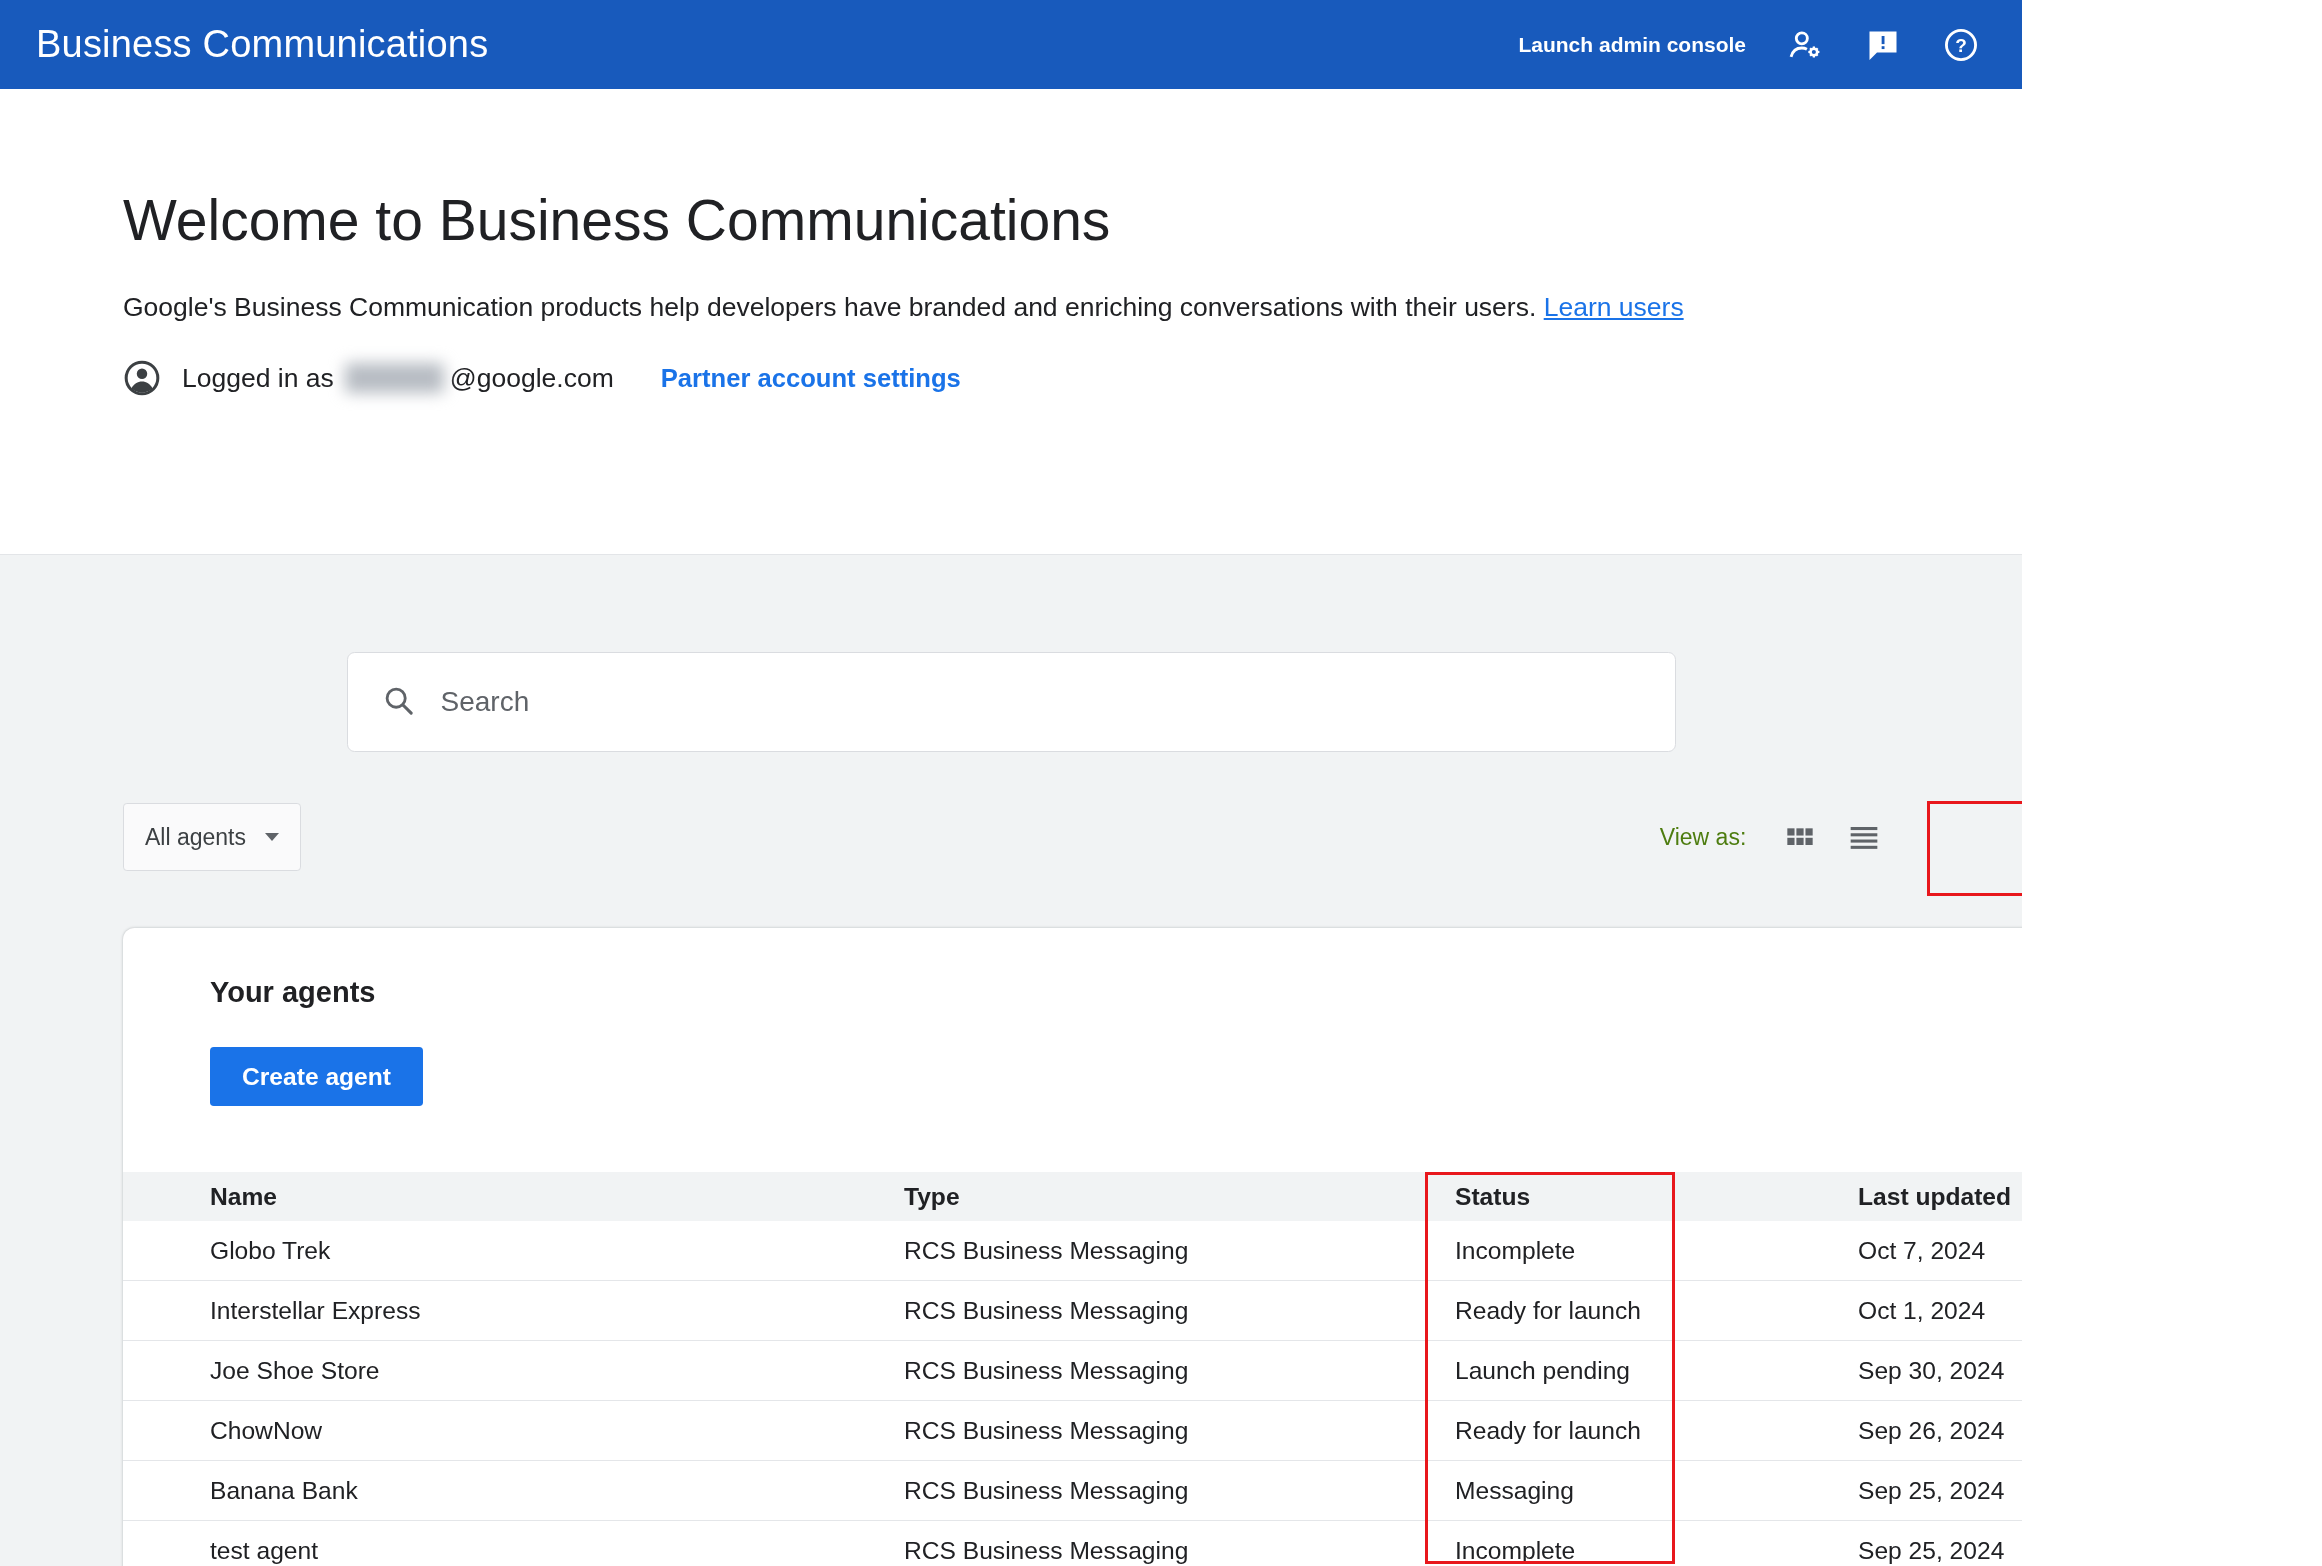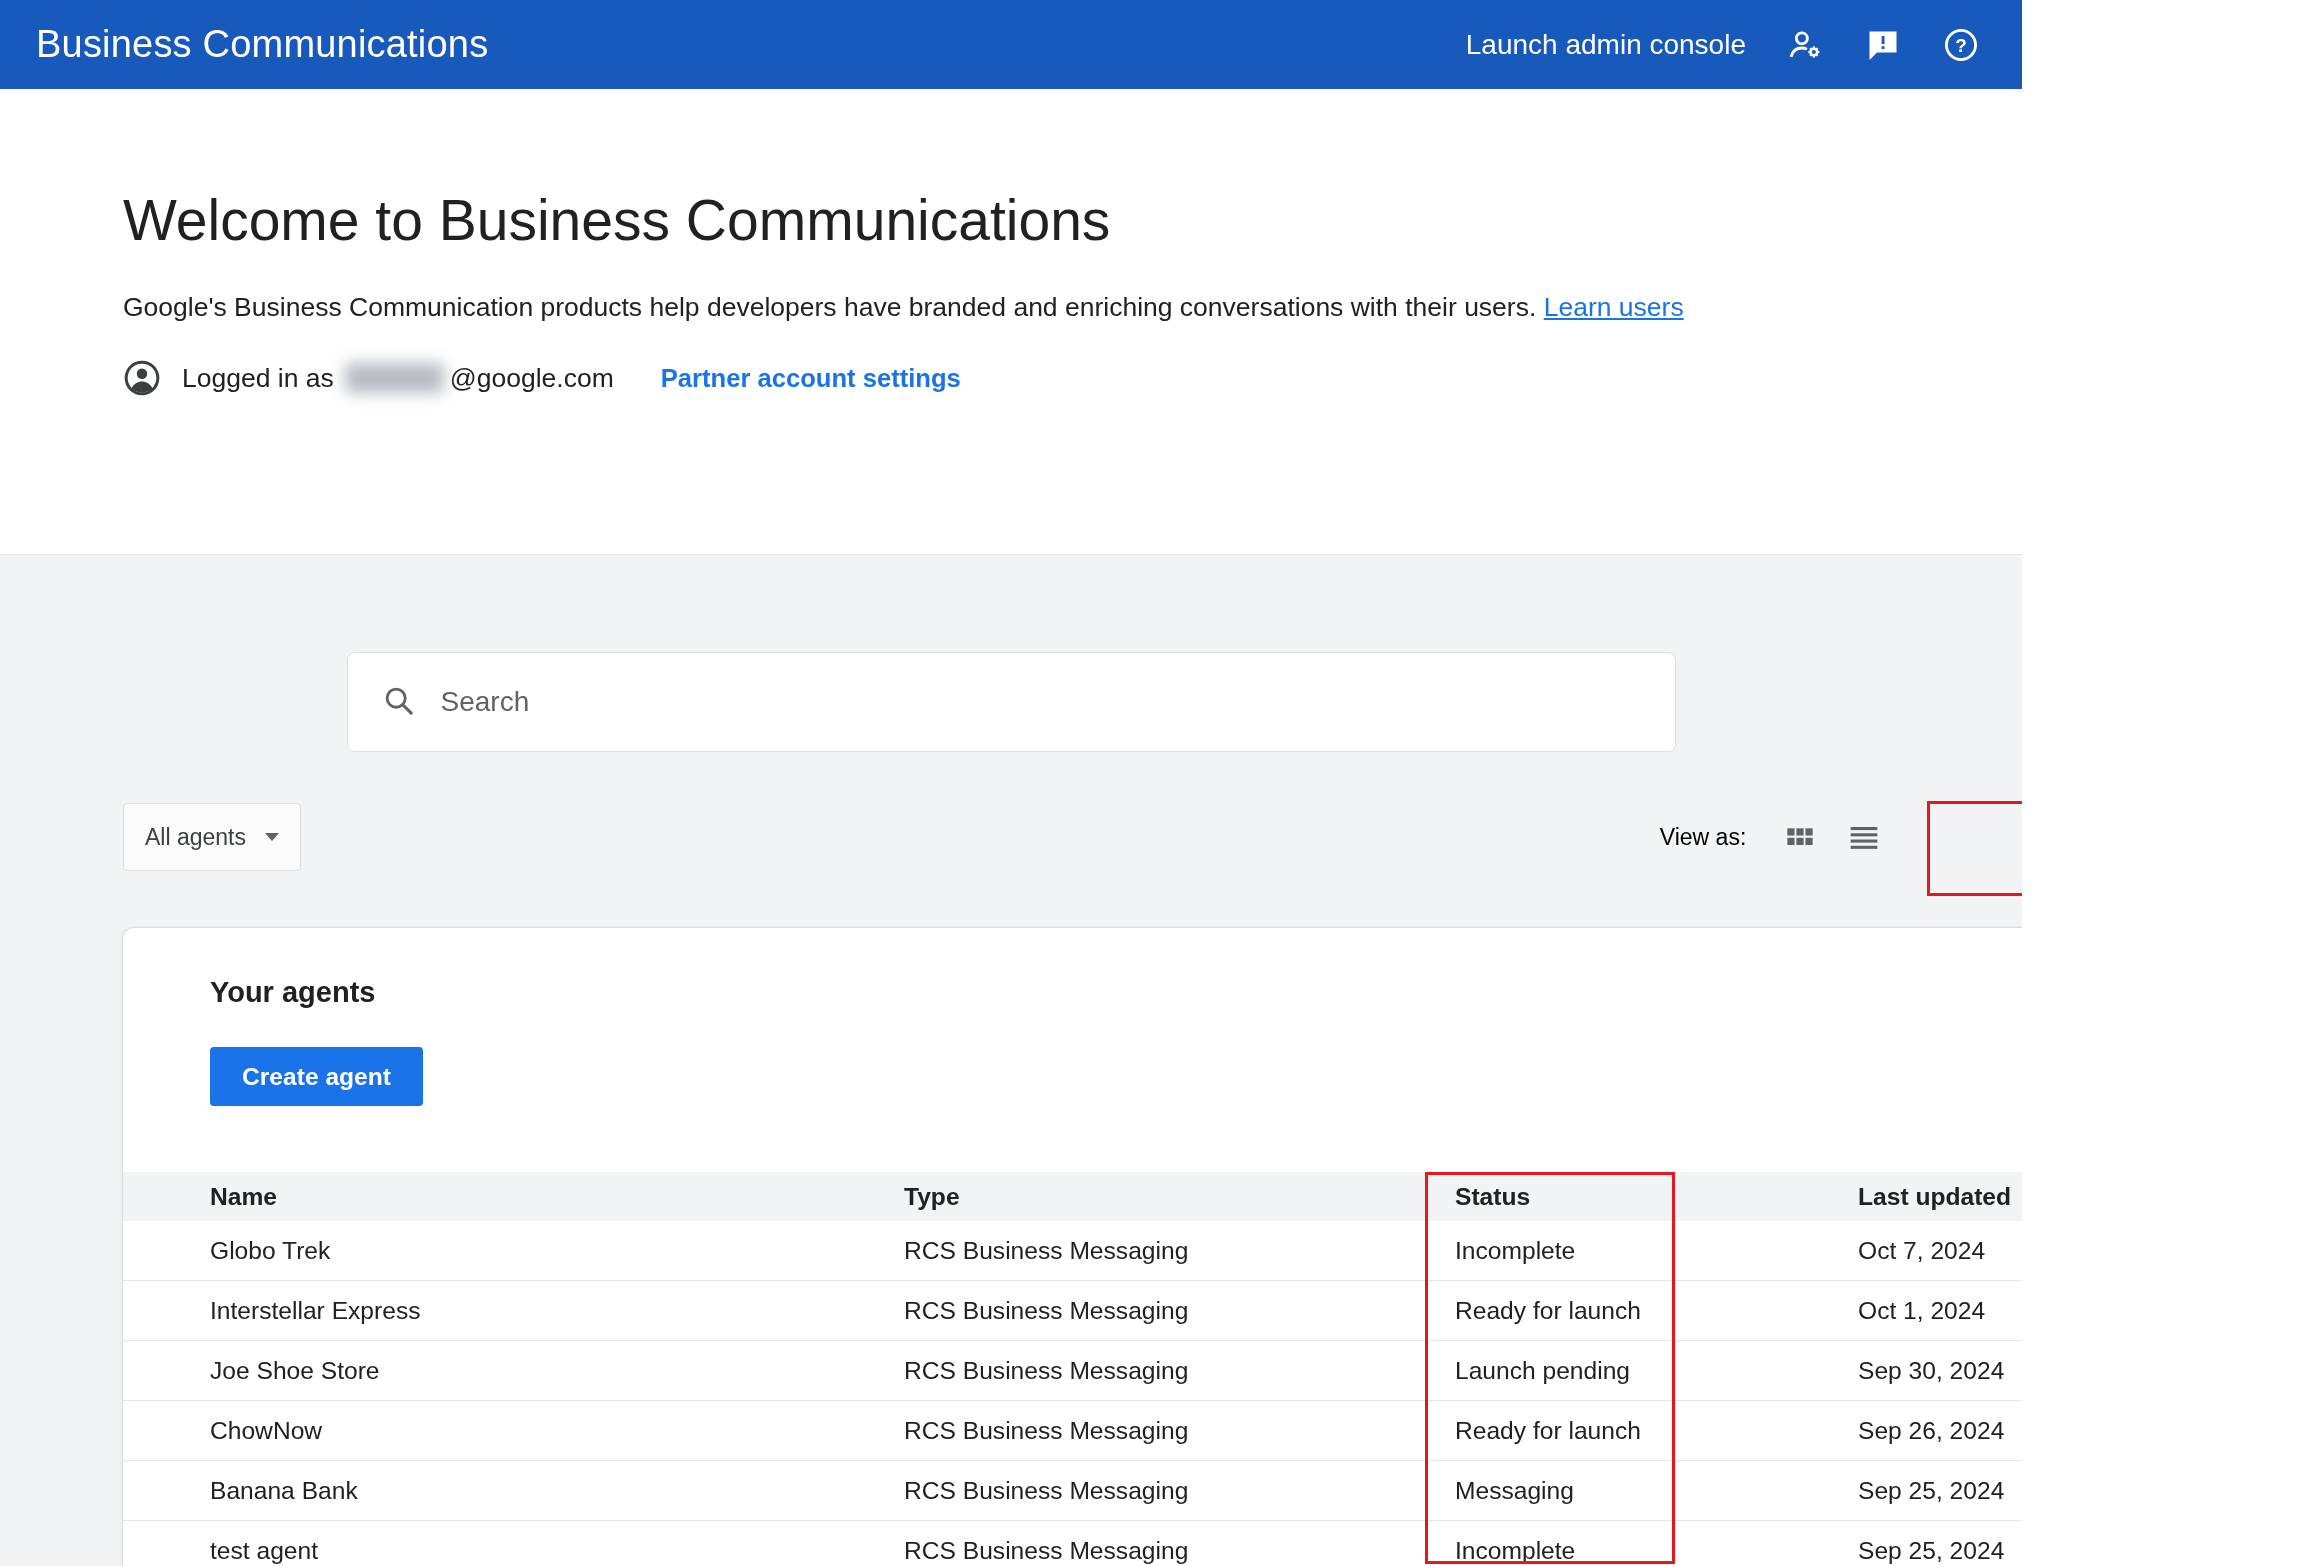--- a/index.html
+++ b/index.html
@@ -9,21 +9,21 @@
   .page { position:relative; width:2022px; height:1566px; overflow:hidden; background:#fff; }
 
   
   .appbar {
     height:89px; background:#185abc; color:#fff;
     display:flex; align-items:center; justify-content:space-between;
     padding:0 42px 0 36px;
   }
   .appbar-title { font-size:38px; font-weight:400; letter-spacing:0.2px; }
   .appbar-right { display:flex; align-items:center; gap:40px; }
-  .appbar-link { font-size:28px; font-weight:400; cursor:pointer;margin-left:21px; }
+  .appbar-link { font-size:21px; font-weight:700; cursor:pointer;margin-left:21px; }
   .appbar-icon { width:38px; height:38px; display:inline-flex; align-items:center; justify-content:center; cursor:pointer; }
 
   
   .welcome { padding:98px 0 157px 123px; background:#fff; }
   .welcome h1 { margin:0; font-size:57px; line-height:66px; font-weight:400; color:#202124; }
   .welcome .desc { margin:38px 0 0 0; font-size:26.5px; line-height:32px; color:#202124; }
   .welcome .desc a, .login-row a { color:#1a73e8; cursor:pointer; }
   .welcome .desc a { text-decoration:underline; }
   .login-row { margin-top:36px; display:flex; align-items:center; font-size:26.5px; color:#202124; }
   .login-row .acct-icon { width:38px; height:38px; margin-right:21px; }
@@ -47,21 +47,21 @@
 
   .filter-row { position:relative; height:68px; margin-top:51px; }
   .agents-filter {
     position:absolute; left:123px; top:0; height:68px;
     background:#fafafb; border:0.9px solid #dadce0; border-radius:3.8px;
     display:flex; align-items:center; gap:19px; padding:0 21px;
     font-size:23px; color:#3c4043; font-family:"Liberation Sans", sans-serif; cursor:pointer;
   }
   .caret { width:0; height:0; border-left:7.6px solid transparent; border-right:7.6px solid transparent; border-top:8.5px solid #5f6368; }
   .view-as { position:absolute; right:142px; top:0; height:68px; display:flex; align-items:center; gap:32px; }
-  .view-as .label { font-size:23px; color:#000000; margin-right:5.7px; }
+  .view-as .label { font-size:23px; color:#4d7c0f; margin-right:5.7px; }
   .view-icon { width:32px; height:32px; cursor:pointer; display:inline-flex; }
 
   
   .card {
     width:2077px; margin:57px 0 0 123px; height:681px;
     background:#fff; border-radius:11.4px;
     box-shadow:0 0.9px 1.9px rgba(60,64,67,.25), 0 0.9px 3.8px rgba(60,64,67,.12);
     padding-top:47px;
   }
   .card h2 { margin:0 0 0 87px; font-size:29px; font-weight:600; color:#202124; line-height:34px; }

